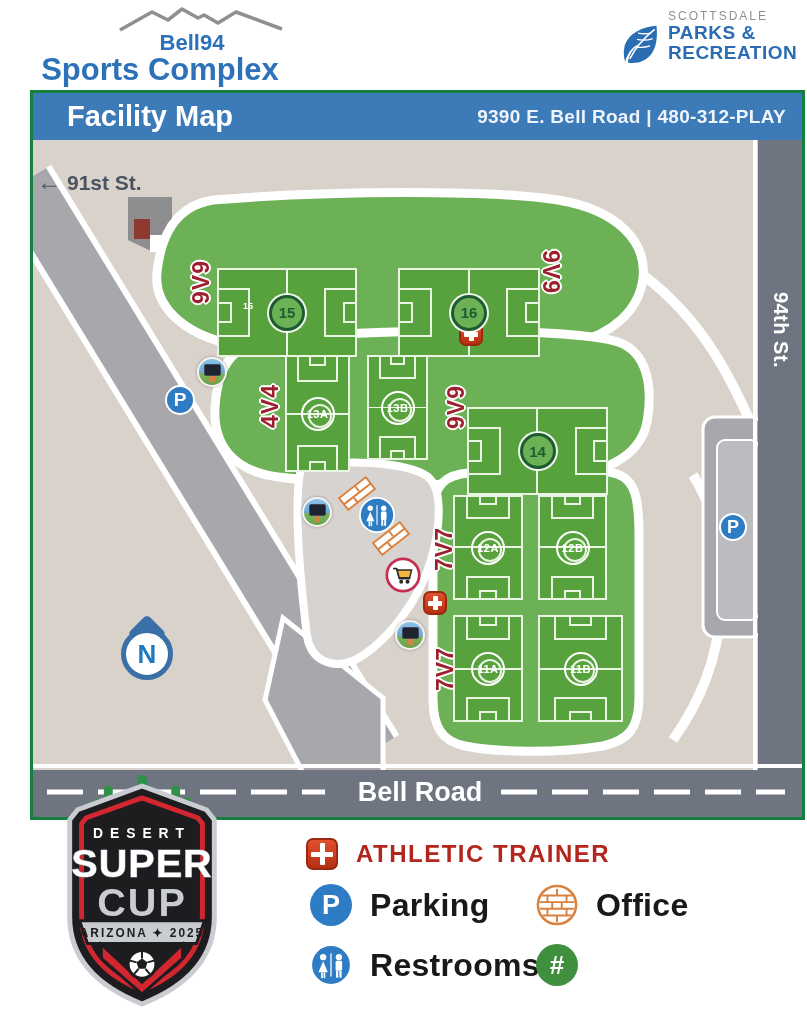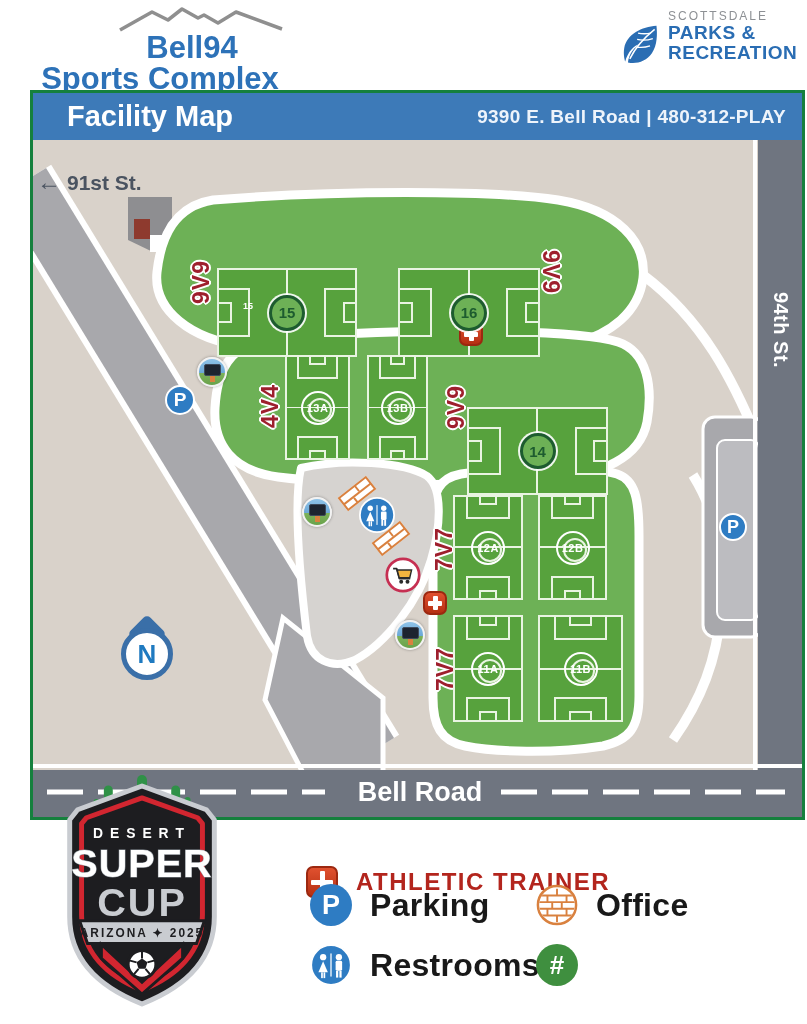--- a/index.html
+++ b/index.html
@@ -1,21 +1,21 @@
 <!DOCTYPE html>
 <html><head>
 <meta charset="utf-8">
 <style>
   html,body{margin:0;padding:0;background:#fff;}
   #page{position:relative;width:807px;height:1024px;background:#fff;overflow:hidden;
         font-family:"Liberation Sans",sans-serif;}
   
   .bell-logo{position:absolute;left:28px;top:4px;width:264px;text-align:center;}
   .bell-logo svg{display:block;margin:0 auto 0 88px;}
-  .bl1{font-size:31px;font-weight:800;color:#2d72b8;line-height:1.0;padding-left:64px;}
+  .bl1{font-size:22px;font-weight:800;color:#2d72b8;line-height:1.0;padding-left:64px;}
   .bl2{font-size:31px;font-weight:800;color:#2d72b8;line-height:1.05;}
   .sc-logo{position:absolute;left:616px;top:10px;width:180px;}
   .sc-leaf{position:absolute;left:0;top:12px;width:46px;height:46px;}
   .sc-txt{margin-left:52px;}
   .sc-small{font-size:12px;font-weight:400;color:#8d9094;letter-spacing:2px;line-height:1.1;}
   .sc-big{font-size:19px;font-weight:800;color:#2a6db3;line-height:1.03;letter-spacing:.5px;}
   
   .mapbox{position:absolute;left:30px;top:90px;width:775px;height:730px;border:3px solid #15803d;
           box-sizing:border-box;background:#d9d2ca;}
   .mbanner{height:47px;background:#3d7ab8;display:flex;align-items:center;justify-content:space-between;
@@ -235,21 +235,21 @@
         <i class="bx l"></i>
           <i class="bx r"></i>
         <span class="f15s">15</span>
         <span class="fnum">15</span>
       </div>
       <div class="fH" style="left:365px;top:83px;width:142px;height:89px">
         <i class="bx l"></i>
           <i class="bx r"></i>
         <span class="fnum">16</span>
       </div>
-      <div class="fV" style="left:252px;top:215px;width:65px;height:105px">
+      <div class="fV" style="left:252px;top:215px;width:65px;height:117px">
         <i class="bx t"></i>
           <i class="bx b"></i>
         <span class="fnum w">13A</span>
       </div>
       <div class="fV" style="left:334px;top:215px;width:61px;height:105px">
         <i class="bx t"></i>
           <i class="bx b"></i>
         <span class="fnum w">13B</span>
       </div>
       <div class="fH" style="left:434px;top:222px;width:141px;height:88px">
@@ -330,21 +330,21 @@
     <text x="107" y="108" class="bd-super">SUPER</text>
     <text x="107" y="147" class="bd-cup">CUP</text>
     <polygon points="44,152 170,152 162,175 52,175" fill="#c9ccd1" stroke="#1d1d20" stroke-width="3"></polygon>
     <text x="107" y="168" class="bd-az">ARIZONA ✦ 2025</text>
     <path d="M66 176 L107 214 L148 176 L148 190 L107 226 L66 190 Z" fill="#d22630" stroke="#1d1d20" stroke-width="3"></path>
     <circle cx="107" cy="196" r="14" fill="#fff" stroke="#1d1d20" stroke-width="3"></circle>
     <polygon points="107,190 101.5,194 103.5,200.5 110.5,200.5 112.5,194" fill="#1d1d20"></polygon>
     <path d="M107 190 V182 M101.5 194 L94 192 M112.5 194 L120 192 M103.5 200.5 L99 206 M110.5 200.5 L115 206" stroke="#1d1d20" stroke-width="2" fill="none"></path>
   </svg>
 
-  <div class="lg-item" style="left:306px;top:866px">
+  <div class="lg-item" style="left:306px;top:838px">
     <span class="trainer lg-tr" style="position:relative;width:32px;height:32px"></span>
     <span class="lg-red">ATHLETIC TRAINER</span>
   </div>
   <div class="lg-item" style="left:310px;top:884px">
     <span class="lg-circle lg-p">
         <span>P</span>
       </span>
     <span class="lg-black">Parking</span>
   </div>
   <div class="lg-item" style="left:536px;top:884px">

